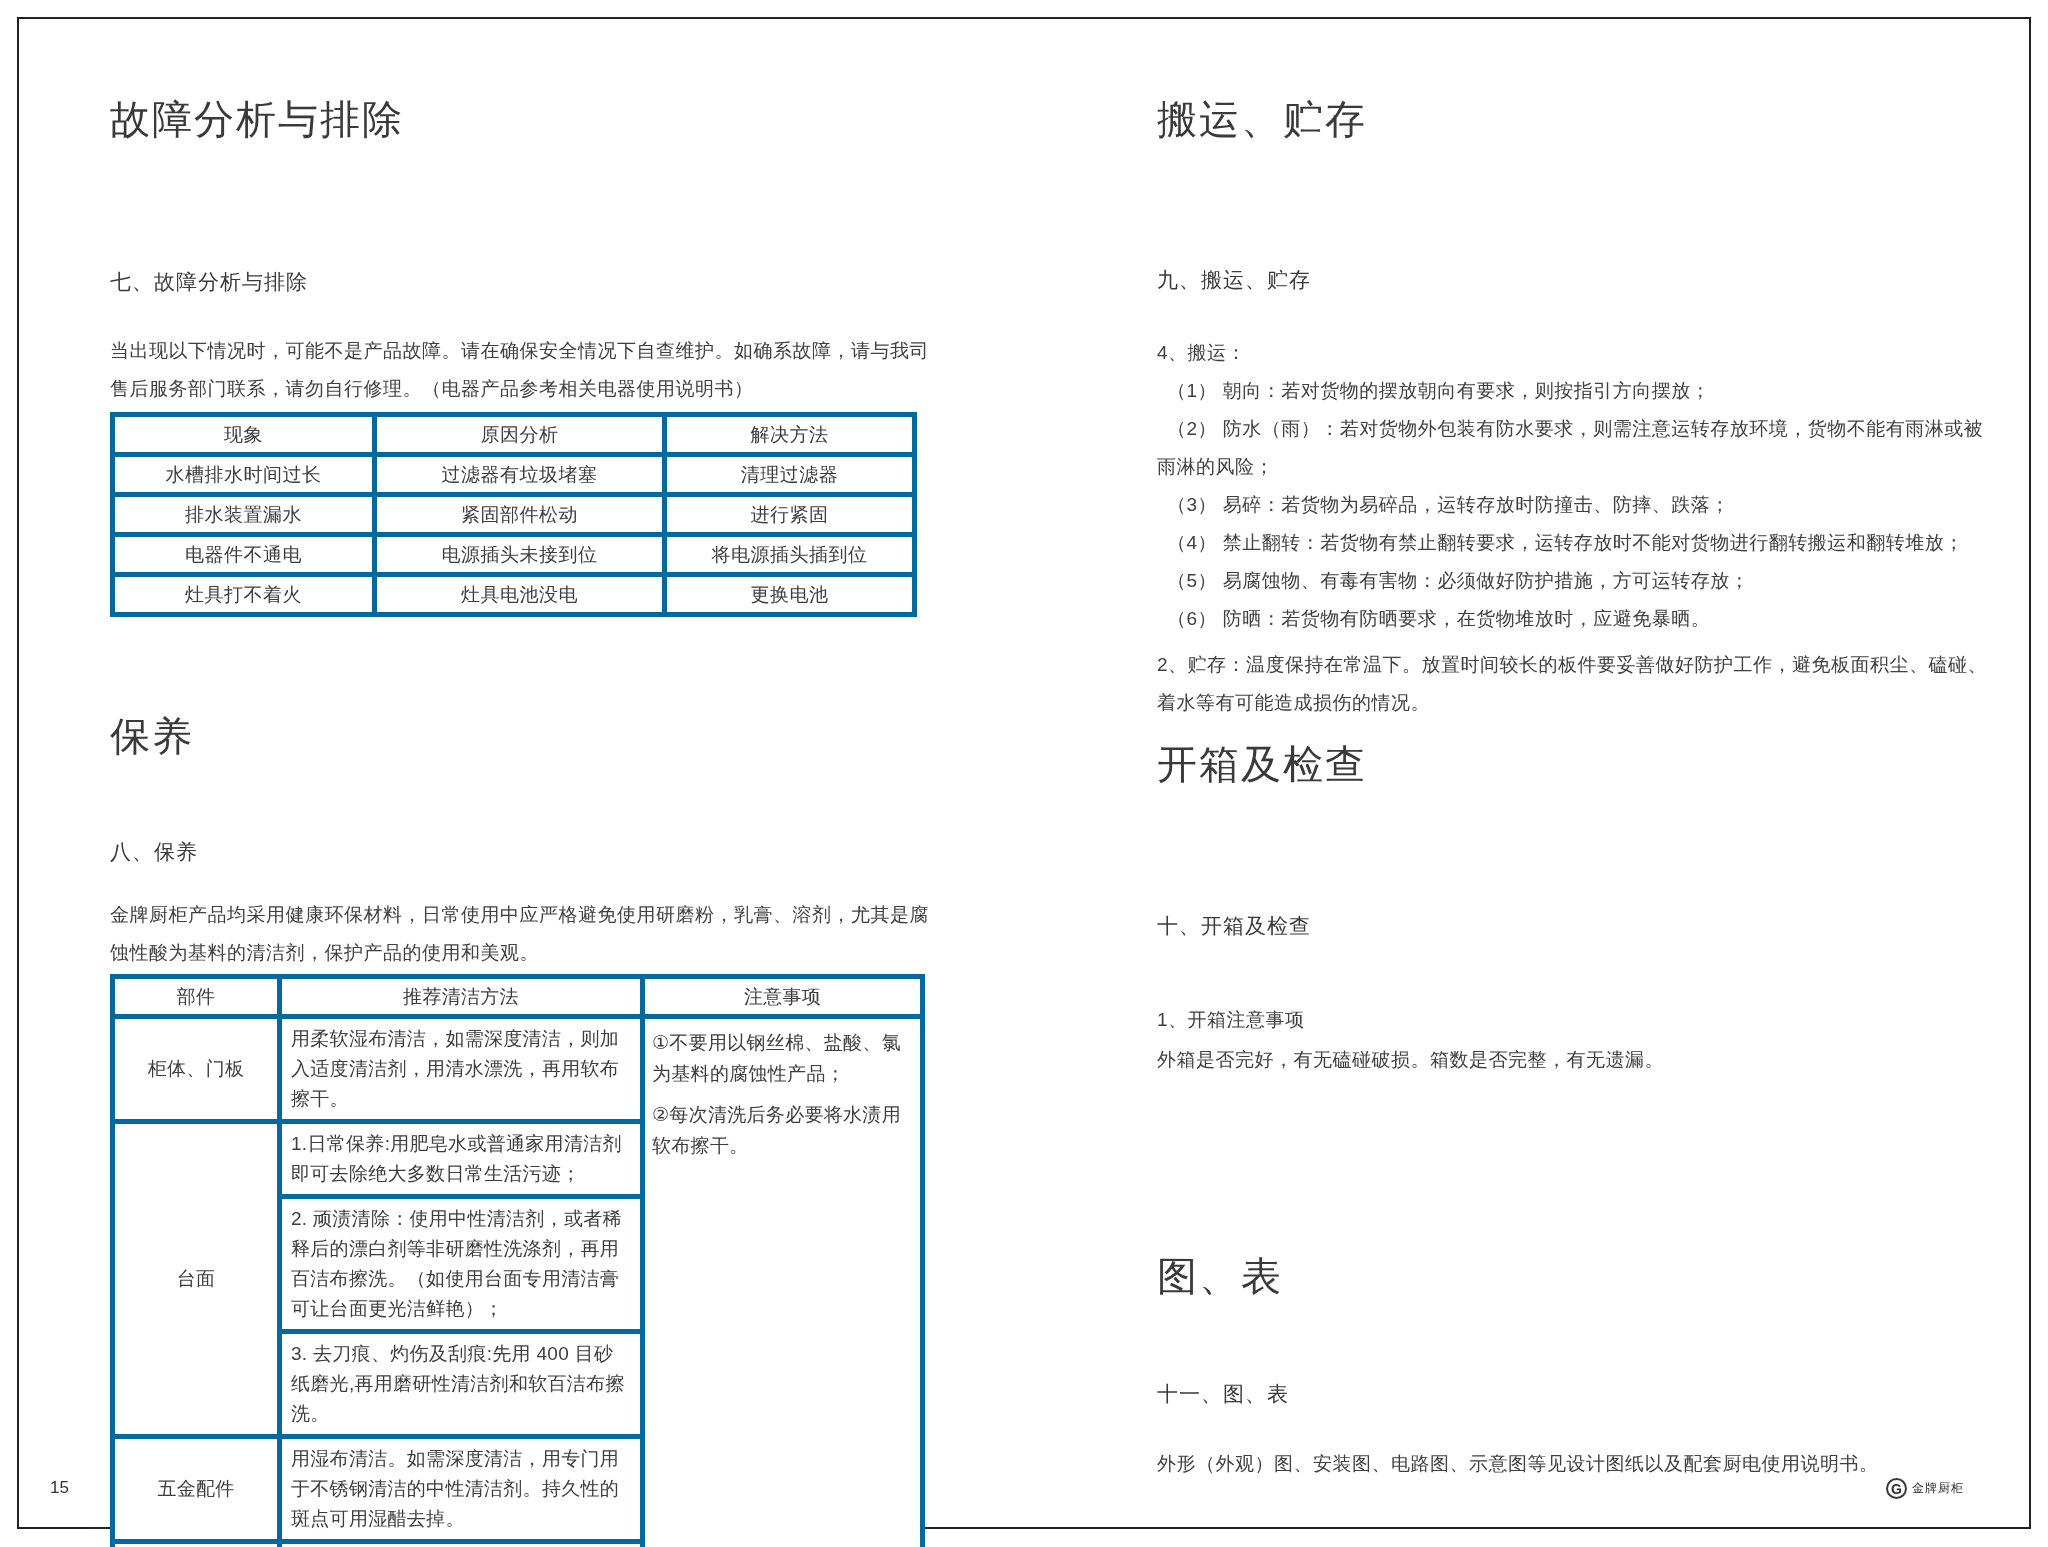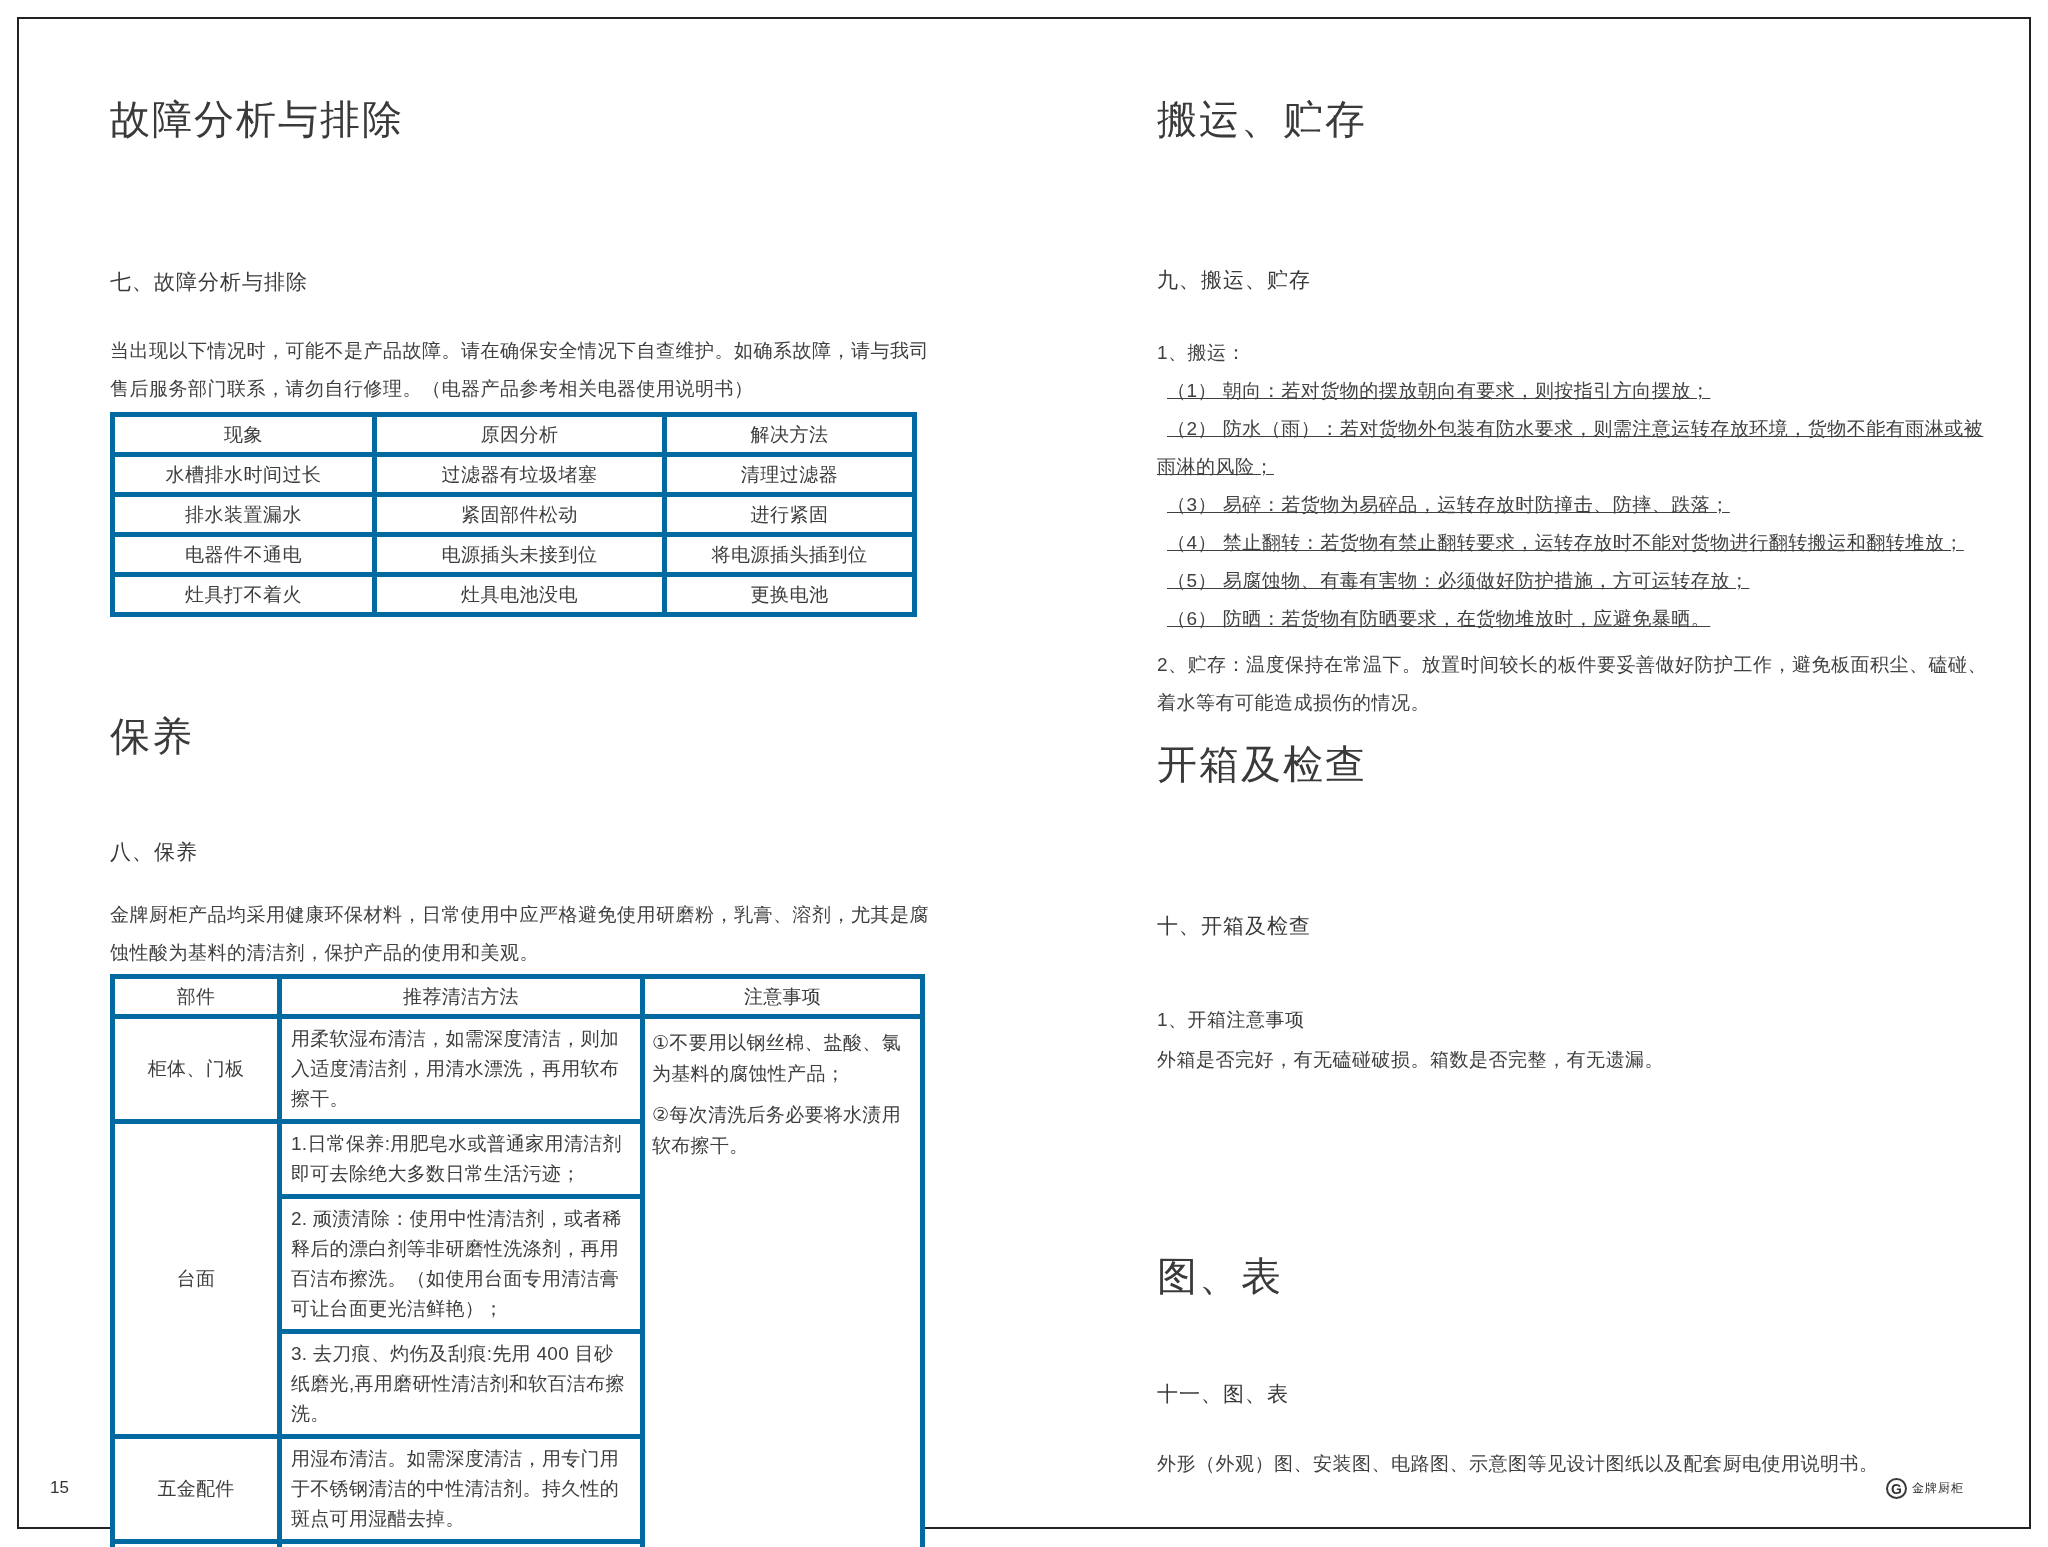--- a/index.html
+++ b/index.html
@@ -27,21 +27,21 @@
   .mv-movehead{left:1157px;top:334px;}
   .mv-list{left:1157px;top:372px;width:845px;}
   .mv-store{left:1157px;top:646px;width:845px;}
   .ub-title{left:1157px;top:740px;}
   .ub-sub{left:1157px;top:912px;}
   .ub-notice{left:1157px;top:1000px;width:845px;line-height:40px;}
   .ub-check{left:1157px;top:1098px;width:845px;}
   .tb-title{left:1157px;top:1252px;}
   .tb-sub{left:1157px;top:1380px;}
   .tb-body{left:1157px;top:1445px;width:845px;}
-  .list p{margin:0;text-indent:10px;text-decoration:underline;}
+  .list p{margin:0;text-indent:10px;}
   .plain{margin:0;}
   
   table.doc{border-collapse:collapse;table-layout:fixed;font-size:19px;color:#3d3d3d;background:#fff;}
   table.doc td{border:5px solid #0369a1;}
   #fault-table{width:802px;}
   #fault-table td{height:35px;text-align:center;padding:0 4px;letter-spacing:0.5px;}
   #care-table{width:810px;}
   #care-table td{letter-spacing:0.3px;}
   #care-table td.hd{height:33px;text-align:center;}
   #care-table td.part{text-align:center;vertical-align:middle;padding:4px;}
@@ -147,21 +147,21 @@
           <tr>
             <td class="part">电器</td>
             <td class="method">详见具体厨电使用说明书。</td>
           </tr>
         </tbody>
     </table>
   </div>
 
   <div class="abs h-big mv-title">搬运、贮存</div>
   <div class="abs h-sub mv-sub">九、搬运、贮存</div>
-  <div class="abs body-text mv-movehead">1、搬运：</div>
+  <div class="abs body-text mv-movehead">4、搬运：</div>
   <div class="abs body-text list mv-list" id="move-list">
       <p>（1） 朝向：若对货物的摆放朝向有要求，则按指引方向摆放；</p>
       <p>（2） 防水（雨）：若对货物外包装有防水要求，则需注意运转存放环境，货物不能有雨淋或被雨淋的风险；</p>
       <p>（3） 易碎：若货物为易碎品，运转存放时防撞击、防摔、跌落；</p>
       <p>（4） 禁止翻转：若货物有禁止翻转要求，运转存放时不能对货物进行翻转搬运和翻转堆放；</p>
       <p>（5） 易腐蚀物、有毒有害物：必须做好防护措施，方可运转存放；</p>
       <p>（6） 防晒：若货物有防晒要求，在货物堆放时，应避免暴晒。</p>
     </div>
   <div class="abs body-text mv-store">2、贮存：温度保持在常温下。放置时间较长的板件要妥善做好防护工作，避免板面积尘、磕碰、着水等有可能造成损伤的情况。</div>
 

